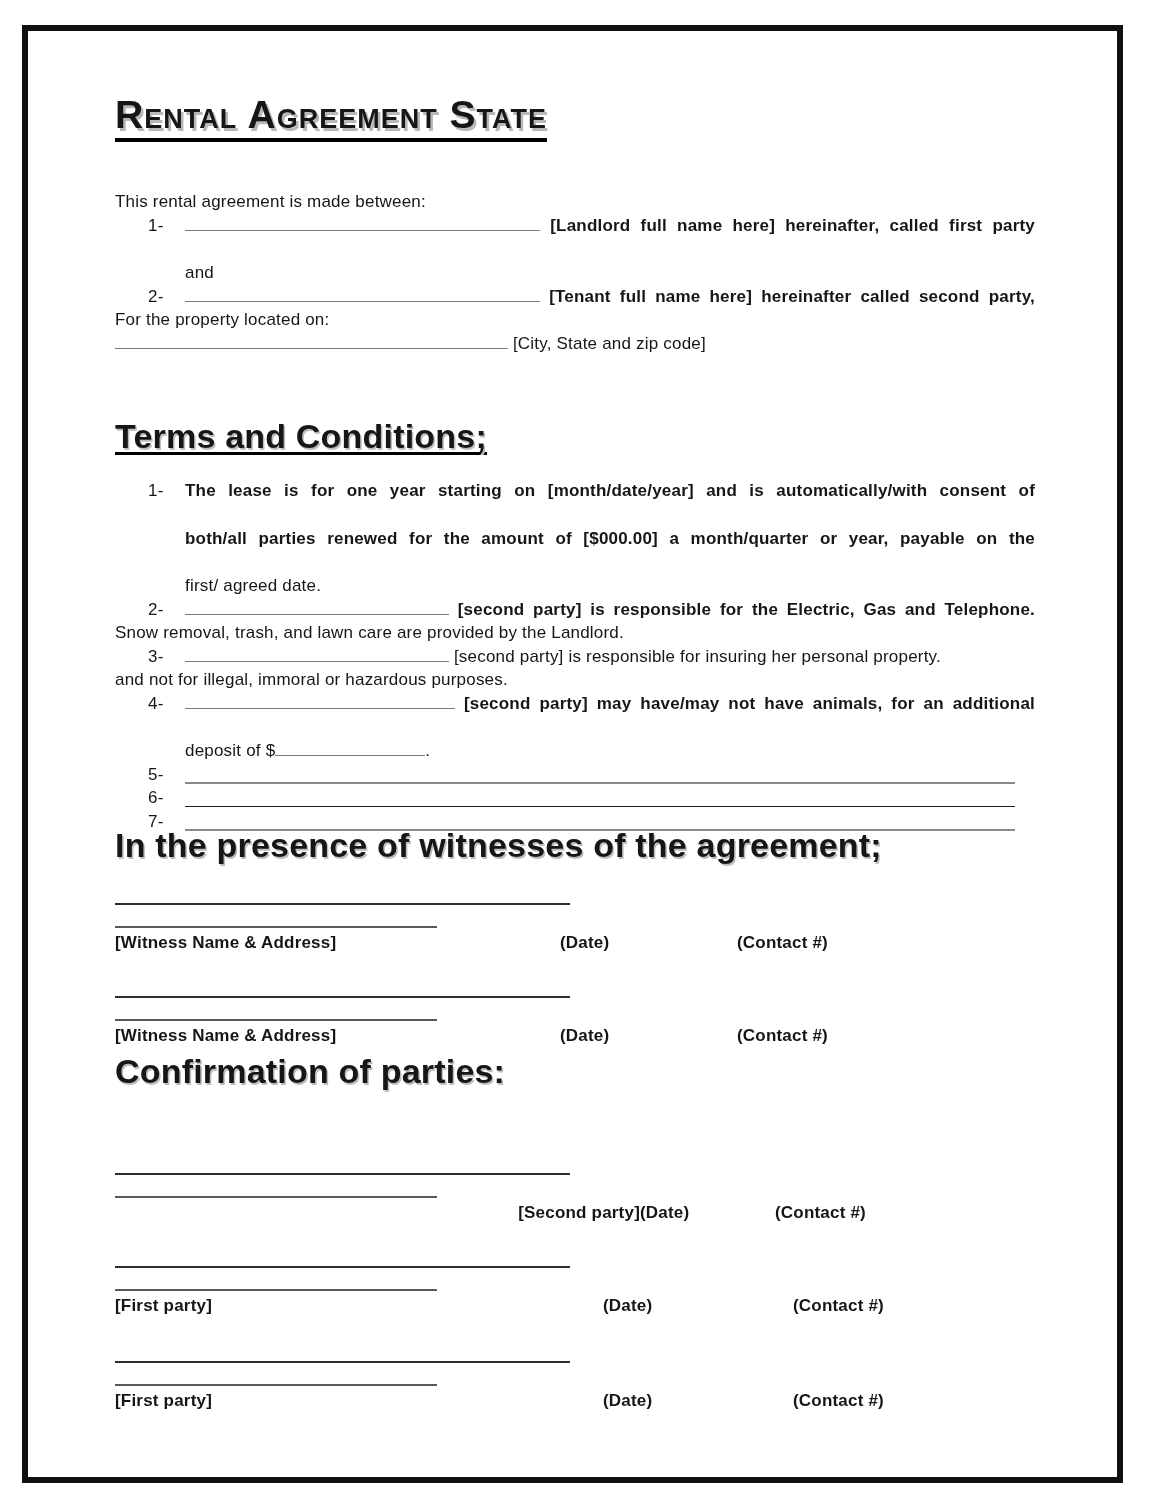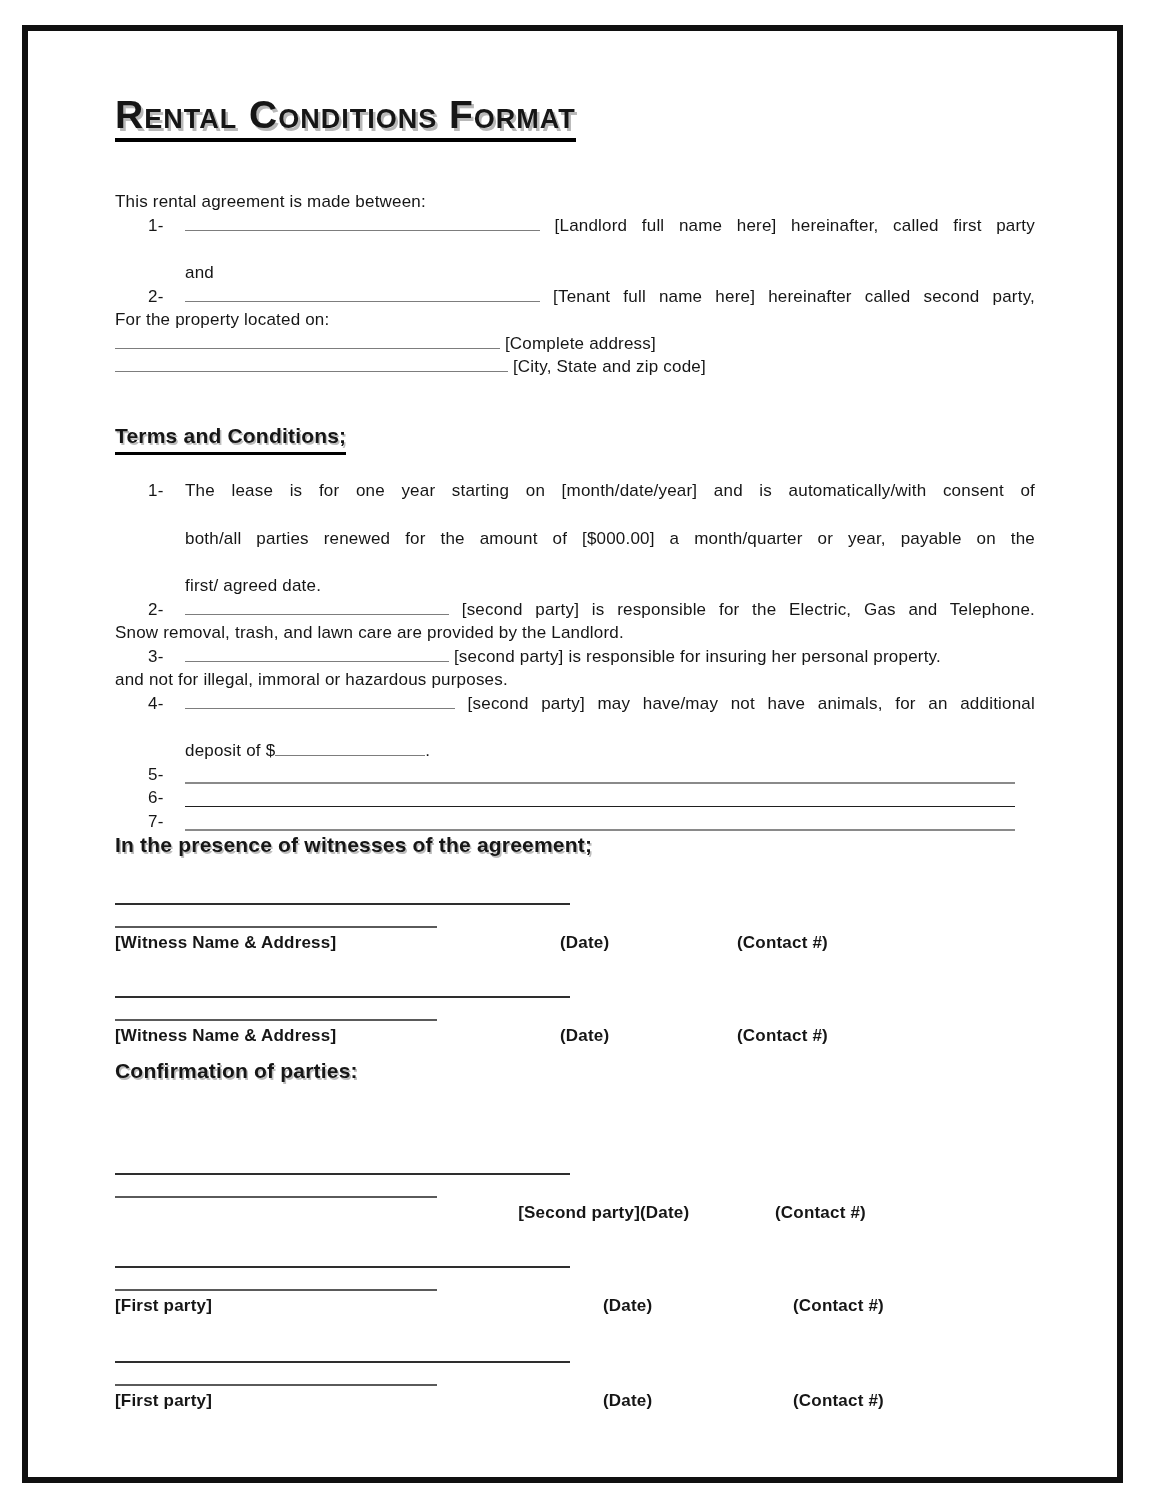--- a/index.html
+++ b/index.html
@@ -14,29 +14,29 @@
 
   .sec { position:absolute; left:0; width:920px; }
 
   
   .doc-title { font-size:39px; line-height:46px; font-weight:bold;
                font-variant:small-caps; letter-spacing:1px;
                display:inline-block; border-bottom:4px solid #000;
                padding-bottom:0px; text-shadow:2.5px 2.5px 0 #b8b8b8; }
 
   
-  .h2 { font-size:21px; line-height:30px; font-weight:bold;
+  .h2 { font-size:34px; line-height:30px; font-weight:bold;
         text-shadow:1.5px 1.5px 0 #bdbdbd; }
   .h2-underline { display:inline-block; border-bottom:3px solid #000; padding-bottom:1px; }
 
   
   .row { display:flex; }
   .num { flex:0 0 70px; padding-left:33px; }
   .fill { flex:1; }
-  .just { text-align:justify; text-align-last:justify; }
+  .just { text-align:justify; text-align-last:justify;font-weight:bold; }
   .ind  { margin-left:70px;margin-top:24px; }
 
   
   .blank { display:inline-block; height:17px; border-bottom:1.8px solid #7d7d7d;
            vertical-align:baseline; }
   .b355{width:355px} .b385{width:385px} .b393{width:393px}
   .b264{width:264px} .b225{width:225px} .b270{width:270px} .b150{width:150px}
 
   
   .rule-row { display:flex; height:23.5px; }
@@ -52,39 +52,38 @@
   .c2-name { flex:0 0 488px; } .c2-date { flex:0 0 190px; }
 </style>
 </head>
 <body>
 
 <div class="frame"></div>
 
 <div class="content">
 
   <div class="sec" style="top:92px">
-    <span class="doc-title">Rental Conditions Format</span>
+    <span class="doc-title">Rental Agreement State</span>
   </div>
 
   <div class="sec" style="top:190px">
     <div>This rental agreement is made between:</div>
     <div class="row">
       <span class="num">1-</span>
       <span class="fill just"><span class="blank b355"></span> <span>[Landlord full name here] hereinafter, called first party</span></span>
     </div>
     <div class="ind">and</div>
     <div class="row">
       <span class="num">2-</span>
       <span class="fill just"><span class="blank b355"></span> <span>[Tenant full name here] hereinafter called second party,</span></span>
     </div>
   </div>
 
   <div class="sec" style="top:308px">
     <div>For the property located on:</div>
-    <div><span class="blank b385"></span> <span>[Complete address]</span></div>
     <div><span class="blank b393"></span> <span>[City, State and zip code]</span></div>
   </div>
 
   <div class="sec" style="top:421px">
     <span class="h2 h2-underline">Terms and Conditions;</span>
   </div>
 
   <div class="sec" style="top:479px">
     <div class="row">
       <span class="num">1-</span>

